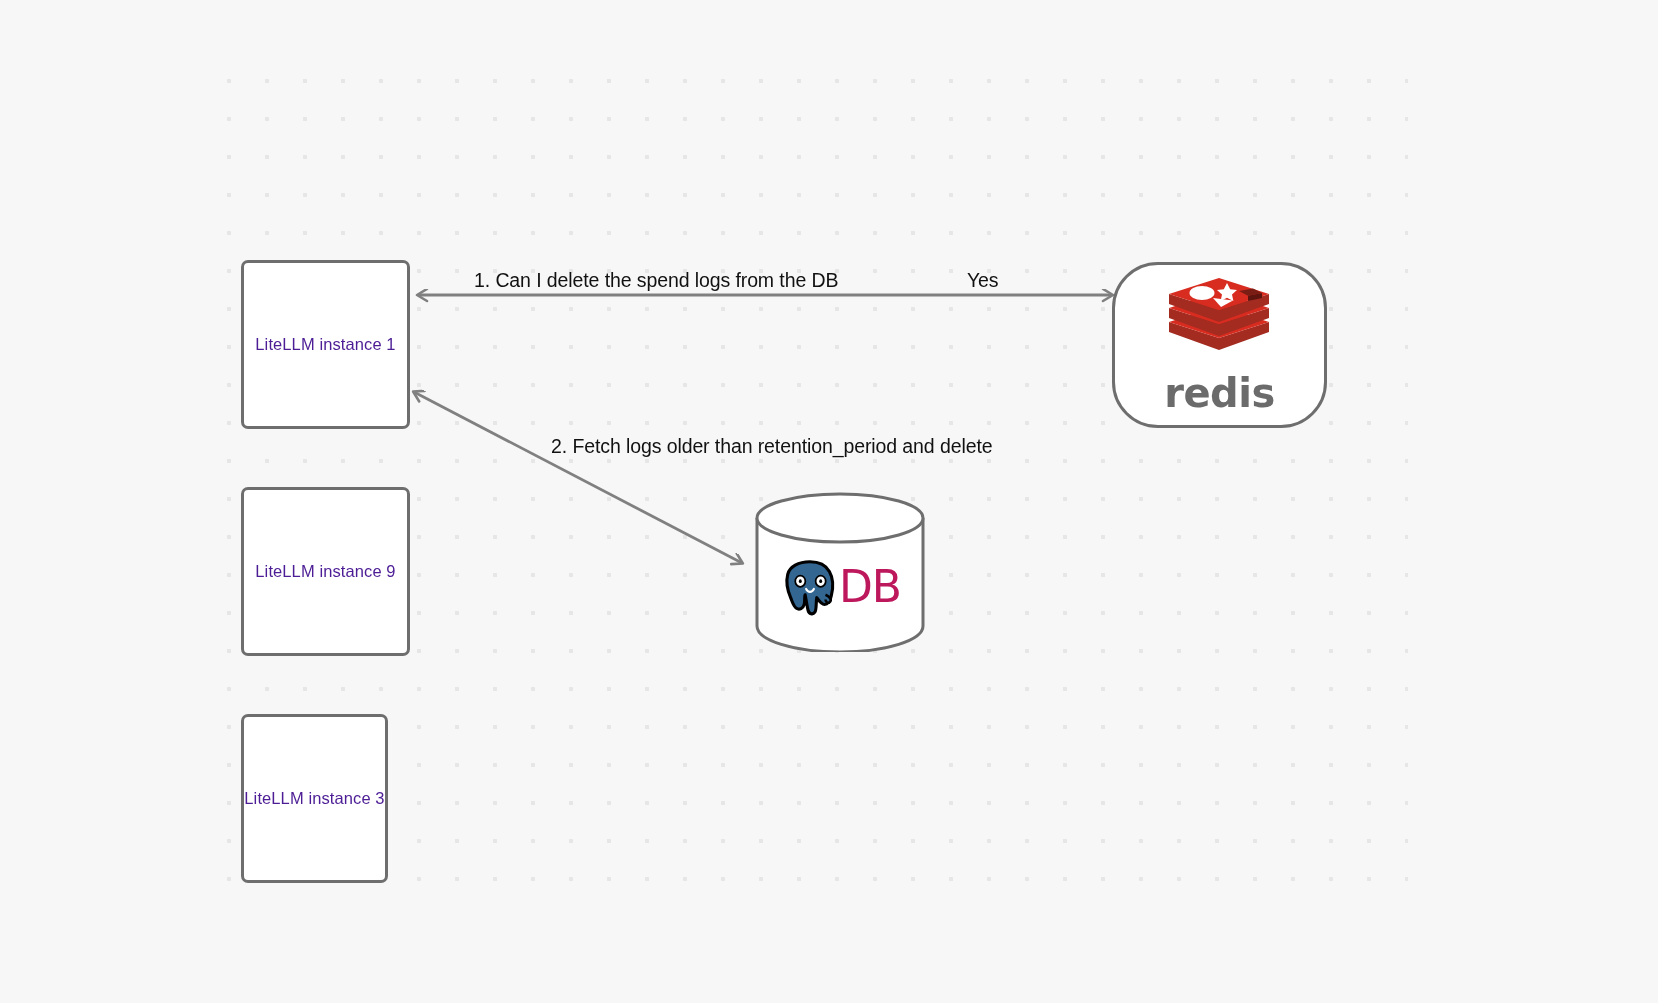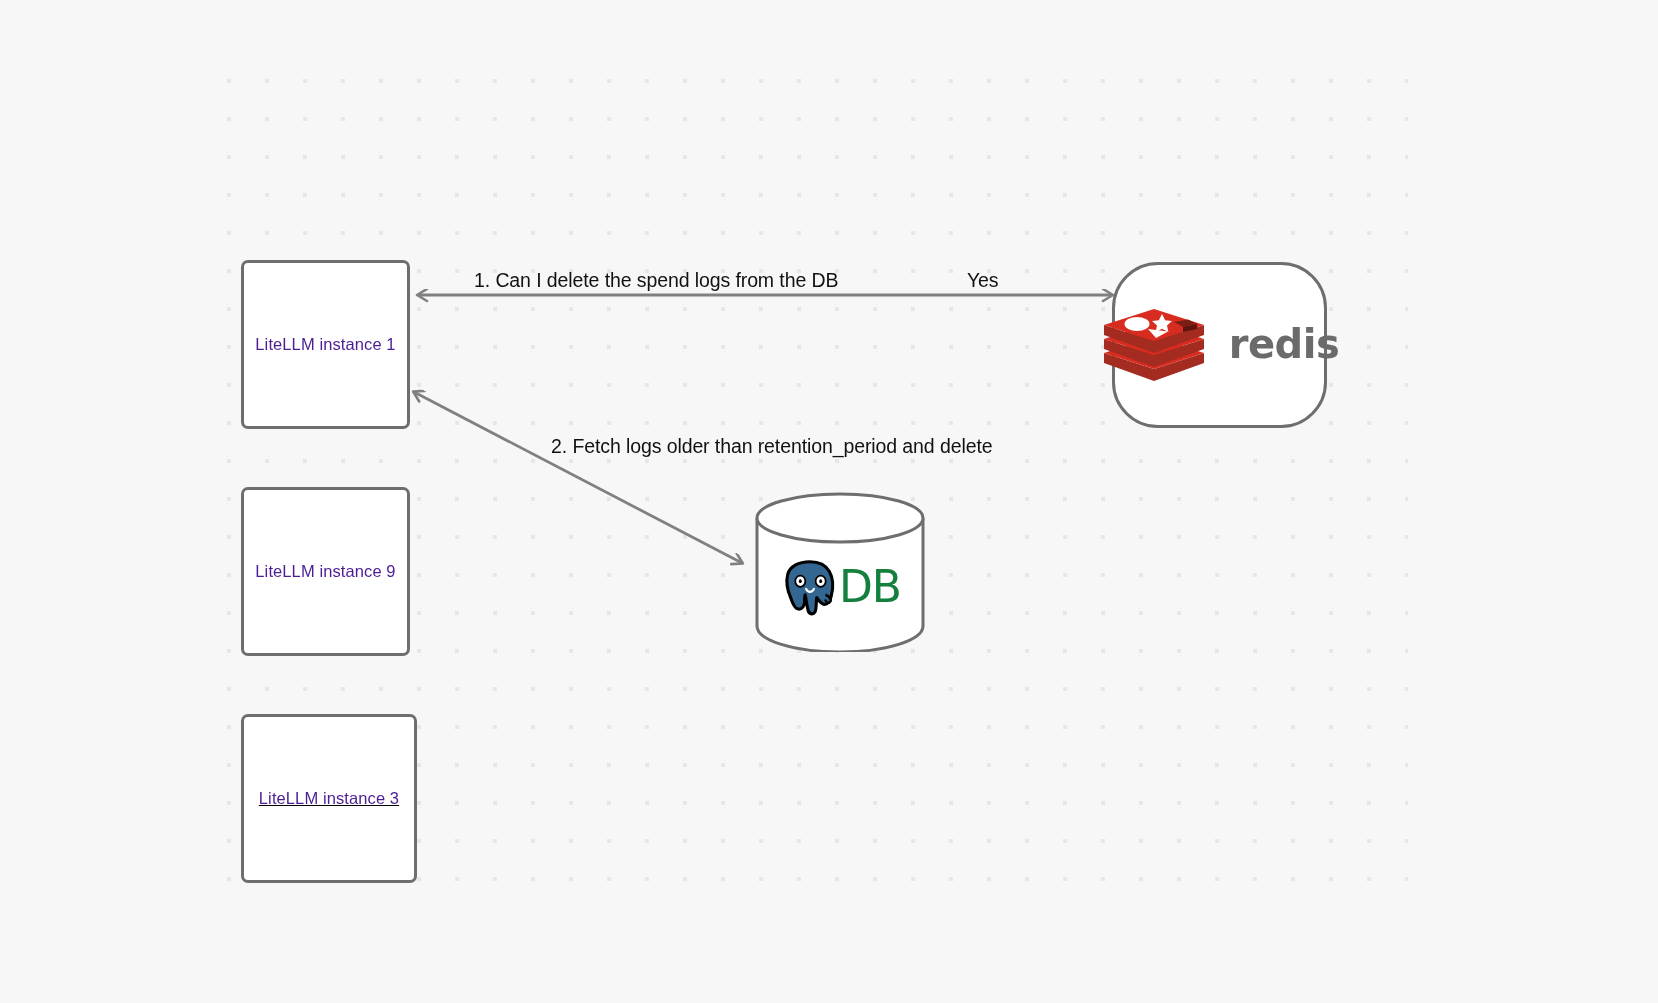--- a/index.html
+++ b/index.html
@@ -45,41 +45,41 @@
     justify-content: center;
   }
   .node-box .node-label {
     font-size: 16.5px;
     color: #4c1d95;
     font-family: "Liberation Sans", sans-serif;
     letter-spacing: 0.1px;
   }
   #box-1 { left: 241px; top: 260px; width: 169px; height: 169px; }
   #box-2 { left: 241px; top: 487px; width: 169px; height: 169px; }
-  #box-3 { left: 241px; top: 714px; width: 176px; height: 169px; text-decoration: underline; }
+  #box-3 { left: 241px; top: 714px; width: 147px; height: 169px; }
 
   
   #redis-node {
     position: absolute;
     left: 1112px;
     top: 262px;
     width: 215px;
     height: 166px;
     background: #ffffff;
     border: 3px solid #6e6e6e;
     border-radius: 46px;
     box-sizing: border-box;
     display: flex;
     flex-direction: column;
     align-items: center;
     justify-content: center;
   }
   #redis-logo-wrap {
     display: flex;
-    flex-direction: row;
+    flex-direction: column;
     align-items: center;
     justify-content: center;
     transform: translateY(-2px);
     gap: 21px;
   }
   .redis-wordmark {
     font-family: "DejaVu Sans", sans-serif;
     font-size: 40px;
     font-weight: 600;
     color: #6b6b6b;
@@ -104,21 +104,21 @@
     align-items: center;
     justify-content: center;
     gap: 1px;
     padding-top: 30px;
     box-sizing: border-box;
   }
   .db-text {
     font-family: "DejaVu Sans", sans-serif;
     font-size: 44px;
     font-weight: 400;
-    color: #15803d;
+    color: #be185d;
     line-height: 1;
     letter-spacing: -1px;
     margin-left: -3px;
   }
 
   
   .edge-label {
     position: absolute;
     font-family: "Liberation Sans", sans-serif;
     font-weight: normal;

